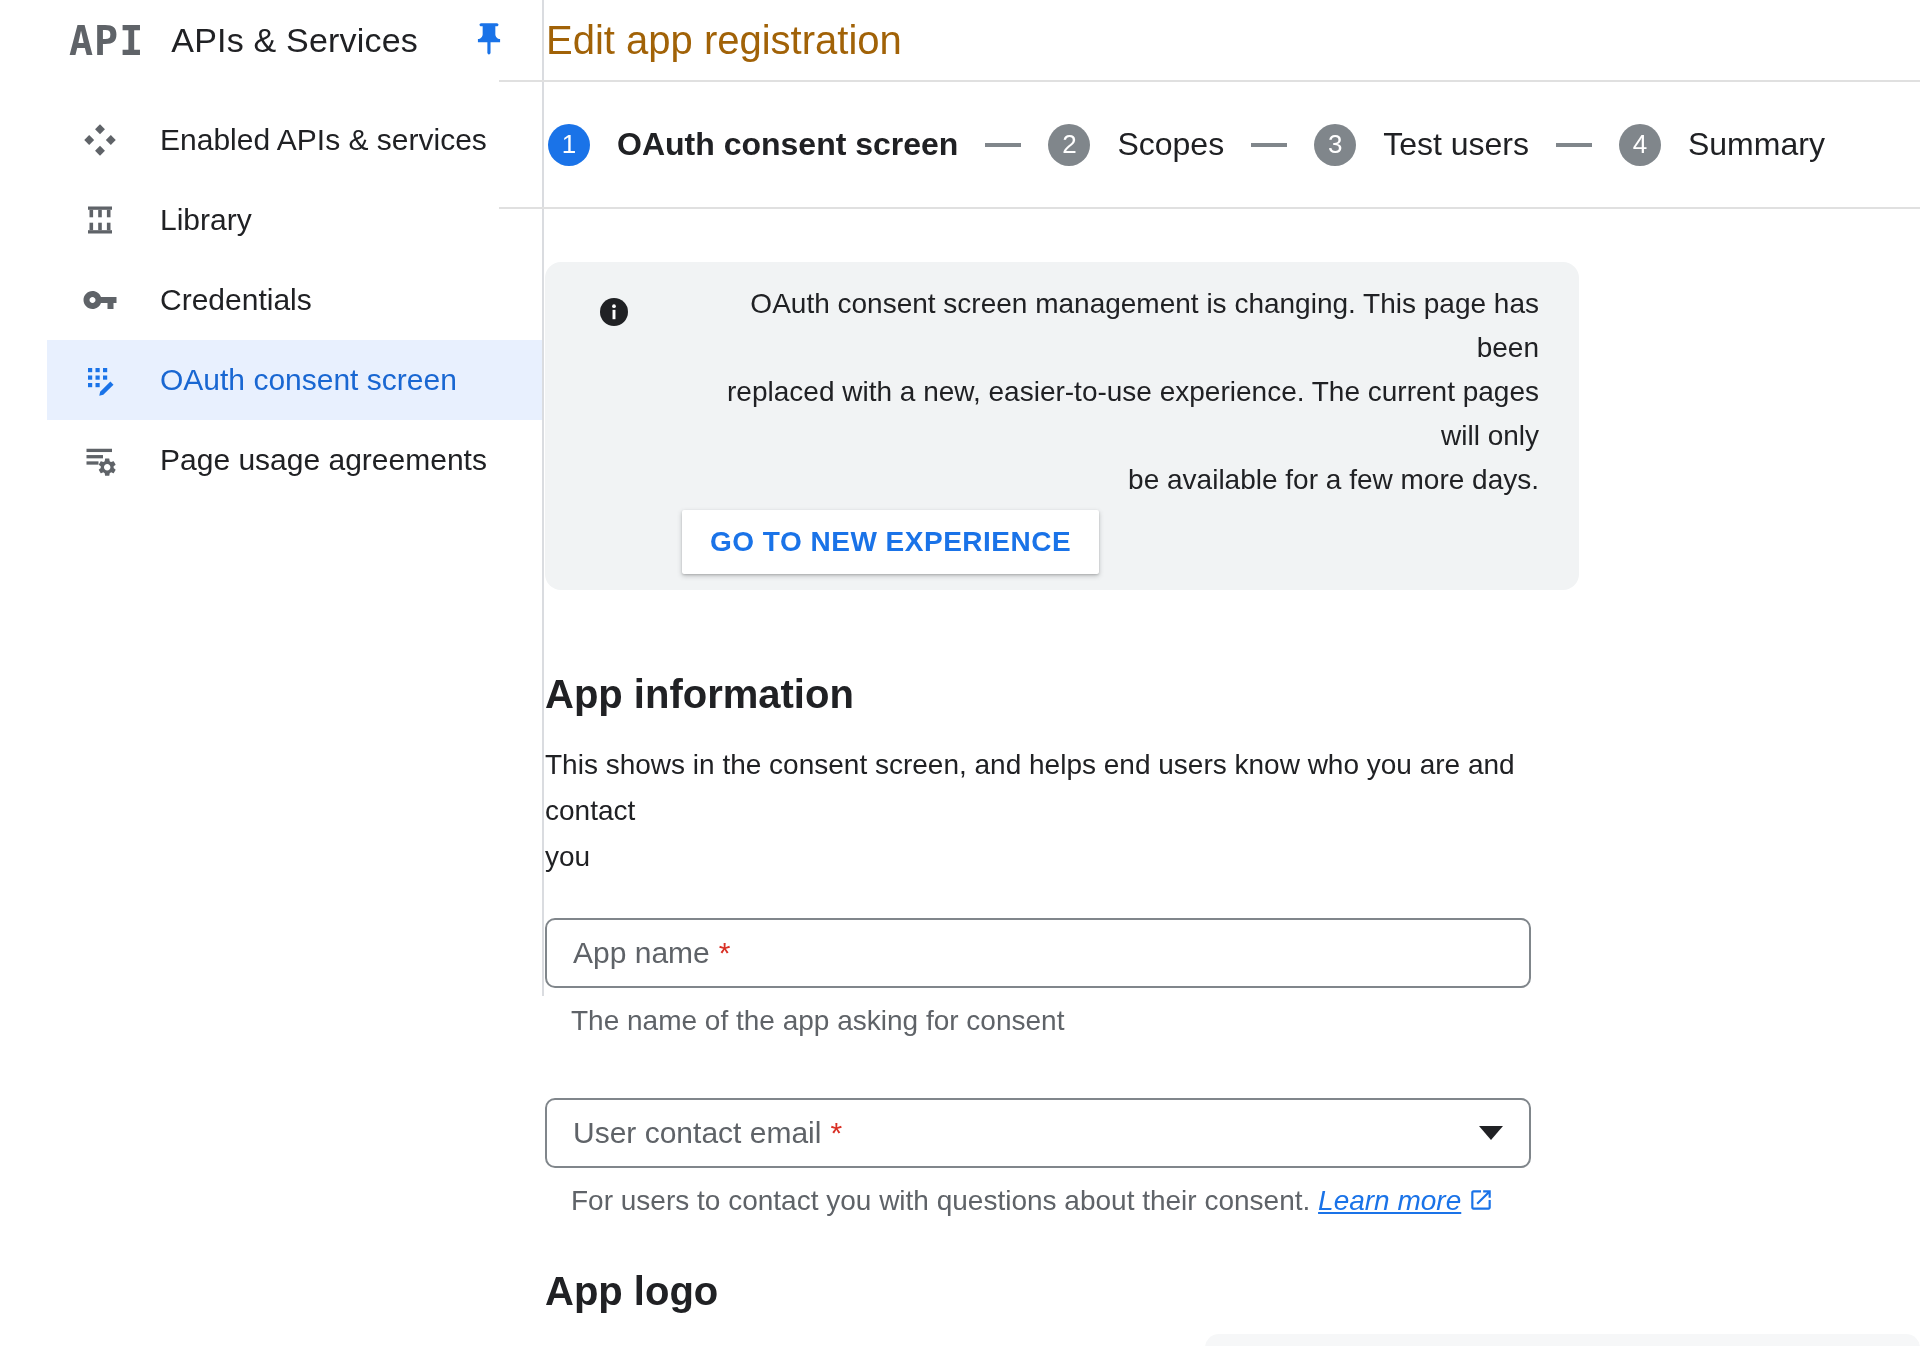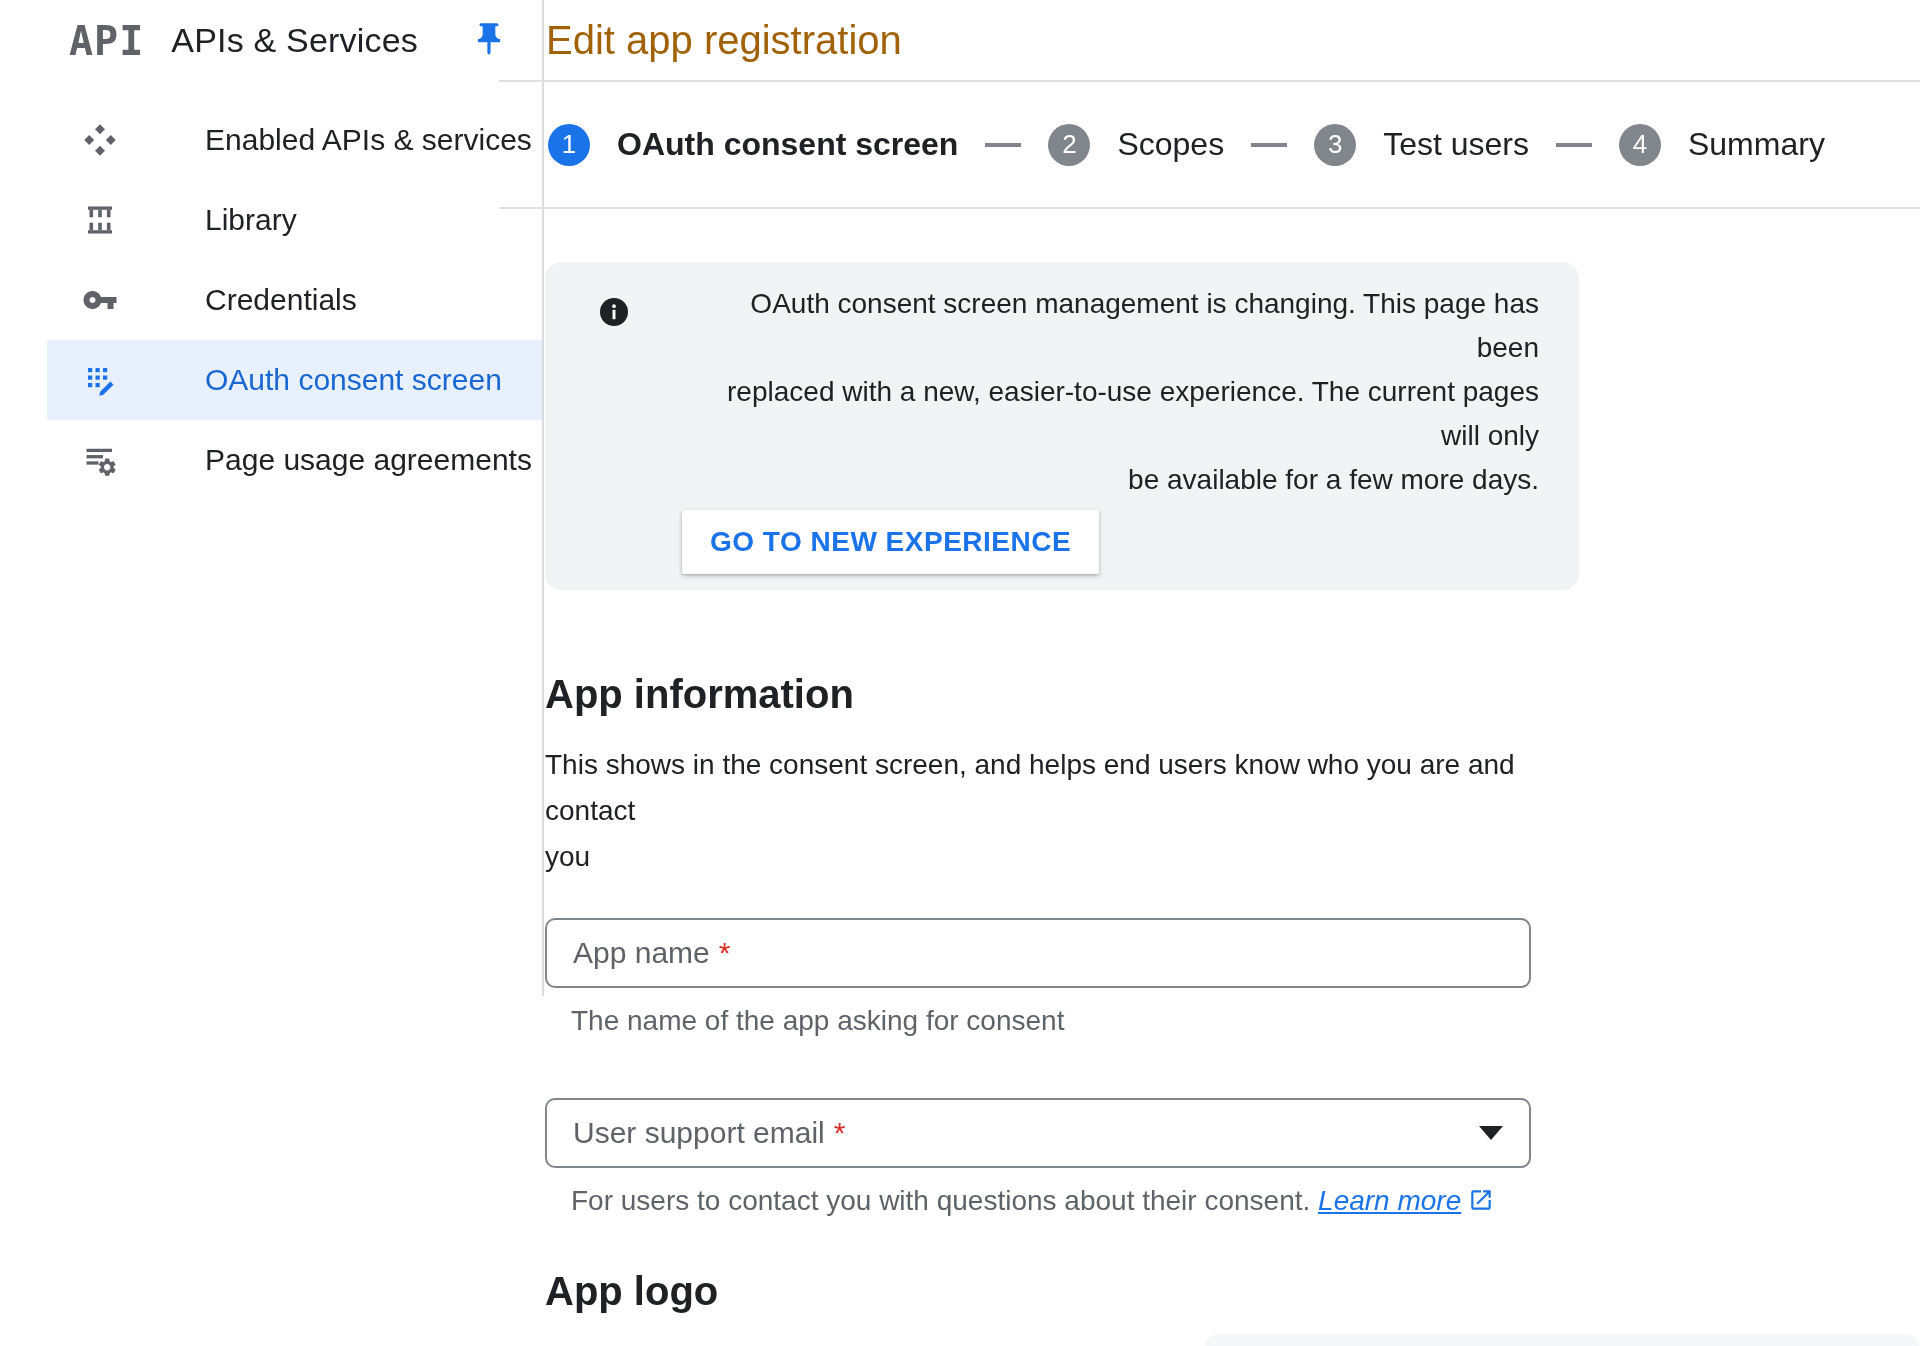--- a/index.html
+++ b/index.html
@@ -22,21 +22,21 @@
   }
   .api-logo {
     font-family:"DejaVu Sans Mono", monospace;
     font-weight:700; font-size:40px; color:#5f6368; letter-spacing:1px;
   }
   .sidebar-title { font-size:34px; color:#202124; margin-left:27px; letter-spacing:0.2px; }
   .pin-btn { position:absolute; right:32px; top:18px; width:42px; height:42px;
     display:flex; align-items:center; justify-content:center; cursor:pointer; }
   .nav { padding-top:19px; }
   .nav-item {
-    height:80px; display:flex; align-items:center; padding-left:33px; cursor:pointer;gap:45px;
+    height:80px; display:flex; align-items:center; padding-left:33px; cursor:pointer;
   }
   .nav-item .icon { width:40px; height:40px; display:flex; align-items:center; justify-content:center; flex:none; }
   .nav-item .nav-label { margin-left:40px; font-size:30px; color:#202124; white-space:nowrap; }
   .nav-item.active { background:#e8f0fe; }
   .nav-item.active .nav-label { color:#1967d2; }
 
   
   .main { position:absolute; left:499px; top:0; right:0; bottom:0; }
   .main-header {
     height:82px; border-bottom:2px solid #e0e0e0;
@@ -244,21 +244,21 @@
       <div class="desc-line">you</div>
     </div>
 
     <div class="field first">
       <span class="placeholder">App name</span>
       <span class="req">*</span>
     </div>
     <div class="helper">The name of the app asking for consent</div>
 
     <div class="field select">
-      <span class="placeholder">User support email</span>
+      <span class="placeholder">User contact email</span>
       <span class="req">*</span>
       <span class="caret"></span>
     </div>
     <div class="helper">
       <span>For users to contact you with questions about their consent.</span>
       <span> </span>
       <a class="learn-more">Learn more</a><span class="ext-icon"><svg width="26" height="26" viewBox="0 0 24 24" fill="#1a73e8">
             <path d="M19 19H5V5h7V3H5c-1.11 0-2 .9-2 2v14c0 1.1.89 2 2 2h14c1.1 0 2-.9 2-2v-7h-2v7zM14 3v2h3.59l-9.83 9.83 1.41 1.41L19 6.41V10h2V3h-7z"></path>
           </svg></span>
     </div>

